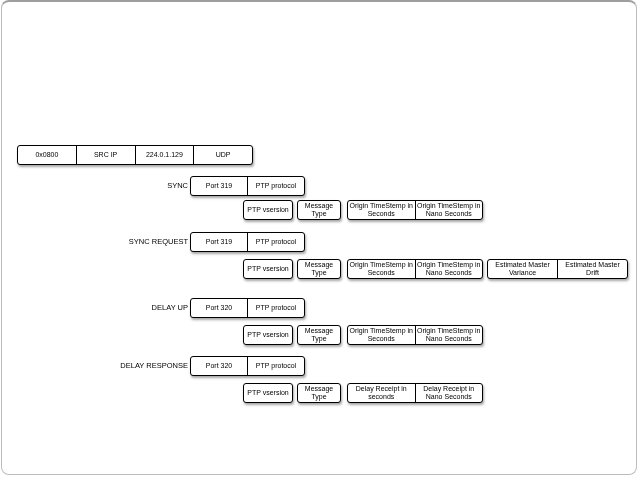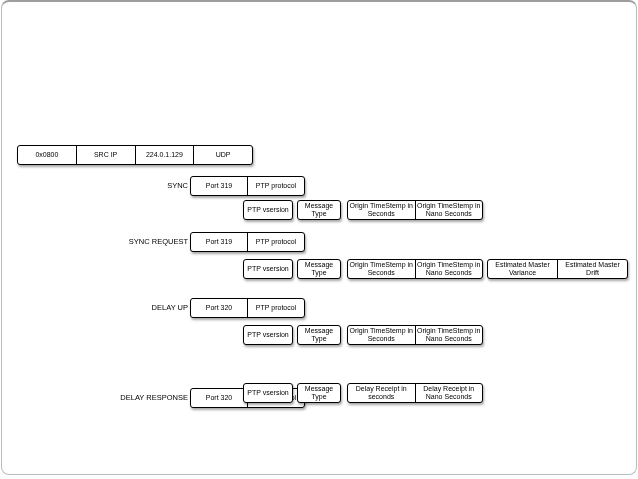--- a/index.html
+++ b/index.html
@@ -37,21 +37,21 @@
   }
   .port-pair { position:absolute; left:190px; top:0; width:115px; }
   .sub-row { position:absolute; left:243px; display:flex; }
   .w50  { width:50px; }
   .w44  { width:44px; margin-left:4px; padding:0 4px; }
   .w136 { width:136px; margin-left:6px; }
   .w141 { width:141px; margin-left:4px; }
   .r-sync      { top:176px; }  .s-sync      { top:200px; }
   .r-delayreq  { top:232px; }  .s-delayreq  { top:259px; }
   .r-followup  { top:298px; }  .s-followup  { top:325px; }
-  .r-delayresp { top:356px;margin-top:32px; }  .s-delayresp { top:383px; }
+  .r-delayresp { top:356px; }  .s-delayresp { top:383px; }
 </style>
 </head>
 <body>
 
 <div class="canvas">
   <div class="slide-frame"></div>
 
   <div class="joined header-row">
     <div class="jcell txt">0x0800</div>
     <div class="jcell txt">SRC IP</div>

